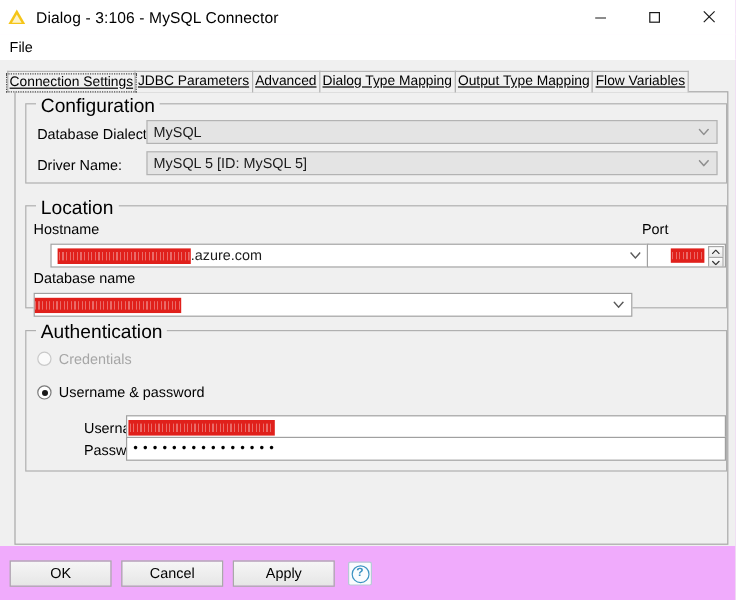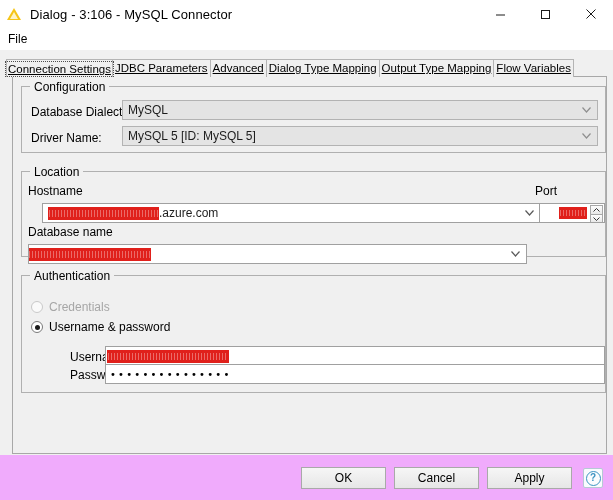--- a/index.html
+++ b/index.html
@@ -164,21 +164,21 @@
     position: absolute;
     border: 1px solid #b0b0b0;
     box-sizing: border-box;
   }
   .group-title {
     position: absolute;
     top: -7px;
     left: 8px;
     background: #f0f0f0;
     padding: 0 4px;
-    font-size: 12px;
+    font-size: 16px;
     color: #000;
     white-space: nowrap;
     text-align: right;
   }
 
   .field-label {
     position: absolute;
     font-size: 12px;
     color: #000;
     white-space: nowrap;
@@ -324,21 +324,21 @@
 
   
   .buttonbar {
     position: absolute;
     left: 0;
     bottom: 0;
     width: 613px;
     height: 44px;
     display: flex;
     align-items: center;
-    justify-content: flex-end;
+    justify-content: flex-start;
     padding-right: 10px;
     box-sizing: border-box;
   }
   .btn {
     width: 85px;
     height: 22px;
     background: linear-gradient(#f6f6f6, #e6e6e6);
     border: 1px solid #a9a9a9;
     font-family: "Liberation Sans", sans-serif;
     font-size: 12px;
@@ -496,21 +496,21 @@
             <svg width="9" height="6" viewBox="0 0 9 6">
                 <path d="M0.5 0.5 L4.5 5 L8.5 0.5" fill="none" stroke="currentColor" stroke-width="1.2"></path>
               </svg>
           </span>
         </div>
       </div>
 
       <div class="group" style="left:8px; top:198px; width:585px; height:118px;">
         <span class="group-title">Authentication</span>
 
-        <div class="radio-row disabled" style="left:9px; top:16px;margin-top:8px;">
+        <div class="radio-row disabled" style="left:9px; top:16px;">
           <span class="radio disabled"></span>
           <span>Credentials</span>
         </div>
 
         <div class="radio-row" style="left:9px; top:44px;">
           <span class="radio checked"></span>
           <span>Username &amp; password</span>
         </div>
 
         <span class="field-label" style="left:48px; top:74px;">Username:</span>

